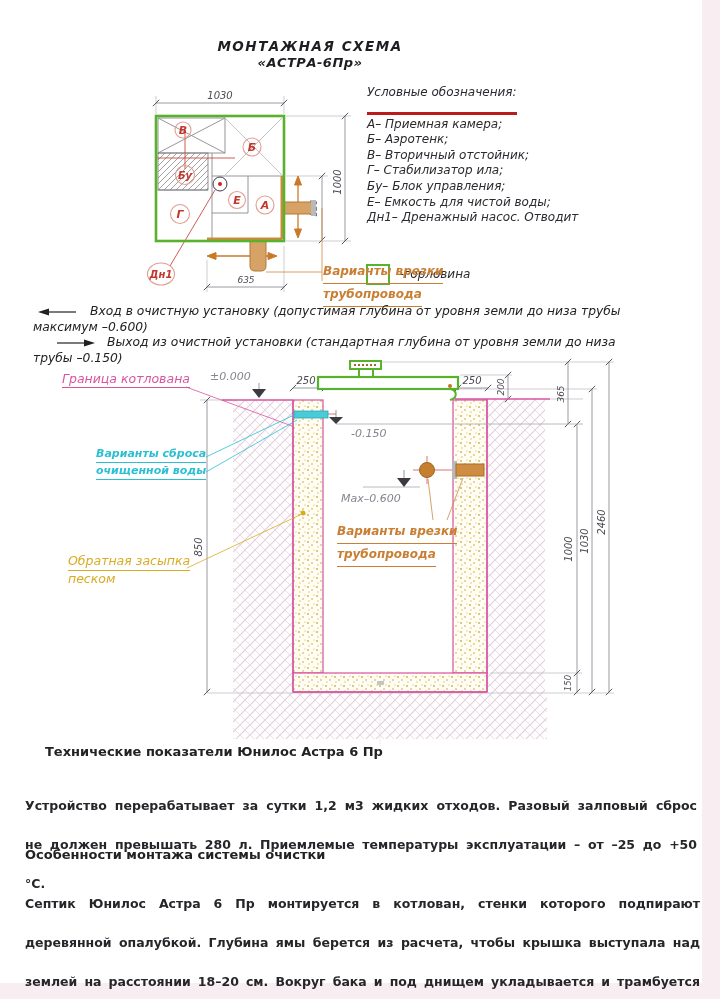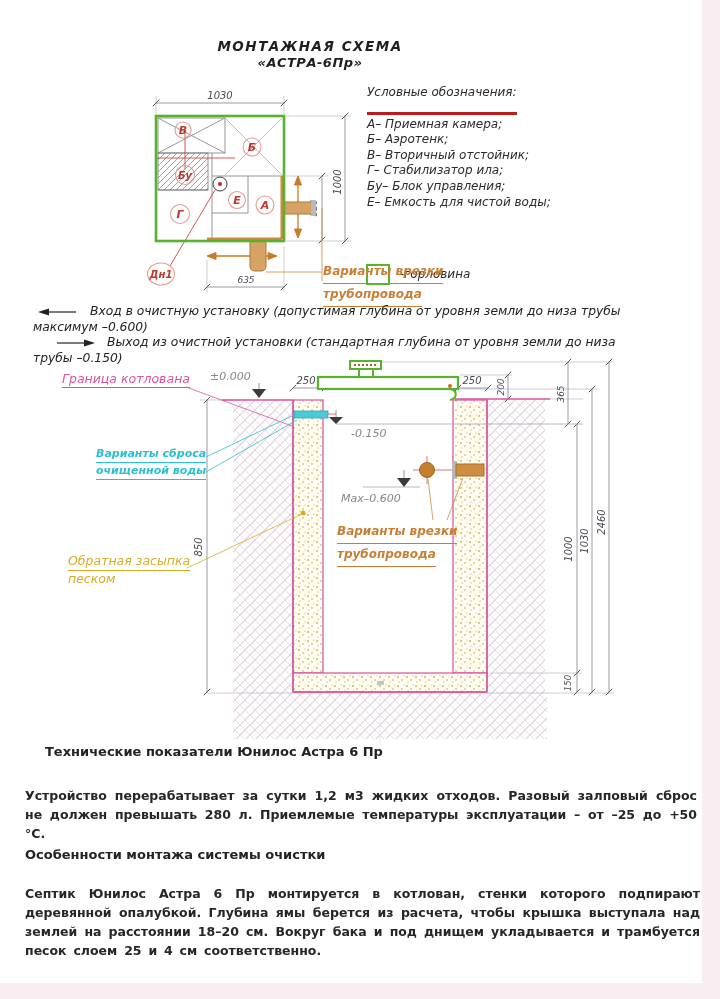--- a/index.html
+++ b/index.html
@@ -15,21 +15,21 @@
   .note-line svg{vertical-align:middle;margin-right:12px;}
   .o-note{font-size:12px;font-weight:bold;font-style:italic;color:#c87f33;line-height:21px;white-space:nowrap;}
   .o-note span{display:inline-block;border-bottom:1px solid #c87f33;padding-bottom:1px;}
   .m-note{font-size:12.5px;font-style:italic;color:#d9539f;white-space:nowrap;}
   .m-note span{border-bottom:1px solid #d9539f;padding-bottom:1px;}
   .c-note{font-size:11px;font-weight:bold;font-style:italic;color:#2bbfd3;line-height:15px;white-space:nowrap;}
   .c-note span{display:inline-block;border-bottom:1px solid #2bbfd3;padding-bottom:1px;}
   .y-note{font-size:12.5px;font-style:italic;color:#d9ab25;line-height:16px;white-space:nowrap;}
   .y-note .ul{display:inline-block;border-bottom:1px solid #d9ab25;padding-bottom:1px;}
   .spec-h{font-size:13px;font-weight:bold;color:#222;white-space:nowrap;}
-  .spec-p{font-size:12.5px;font-weight:bold;color:#26262a;line-height:19px;text-align:justify;word-spacing:2.5px;}
+  .spec-p{font-size:12.5px;font-weight:bold;color:#26262a;line-height:39px;text-align:justify;word-spacing:2.5px;}
   svg text{font-family:"DejaVu Sans",sans-serif;}
   .dim{font-style:italic;fill:#4a4a52;}
   .lbl{font-style:italic;font-weight:bold;fill:#c3372c;}
   .lvl{font-style:italic;fill:#85858d;}
 </style>
 </head>
 <body>
 
 <div class="edge" style="left:702px;top:0;width:18px;height:999px;"></div>
 <div class="edge" style="left:0;top:983px;width:720px;height:16px;"></div>
@@ -286,21 +286,21 @@
 <div class="abs title2" style="left:150px;top:55px;width:320px;">«АСТРА-6Пр»</div>
 
 <div class="abs legend" style="left:367px;top:85px;">
   <span class="lg-title">Условные обозначения:</span><br>
   <span>А– Приемная камера;</span><br>
   <span>Б– Аэротенк;</span><br>
   <span>В– Вторичный отстойник;</span><br>
   <span>Г– Стабилизатор ила;</span><br>
   <span>Бу– Блок управления;</span><br>
   <span>Е– Емкость для чистой воды;</span><br>
-  <br>
+  <span>Дн1– Дренажный насос. Отводит</span><br>
 </div>
 <div class="abs legend" style="left:366px;top:230px;margin-top:34px;">
   <span class="gorl-square"></span><span>–горловина</span>
 </div>
 
 <div class="abs o-note" style="left:323px;top:261px;">
   <span>Варианты врезки</span><br>
   <span>трубопровода</span>
 </div>
 

